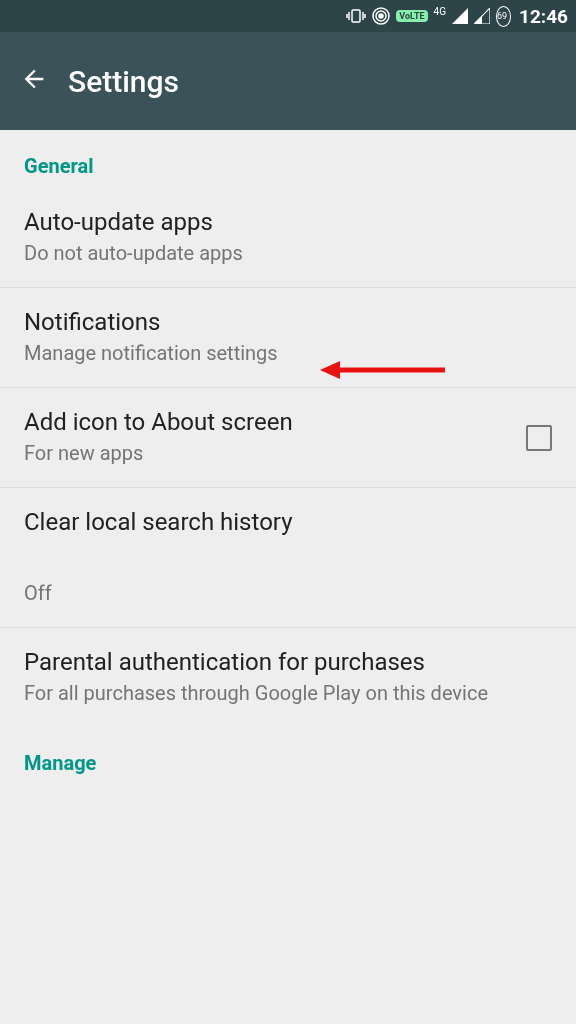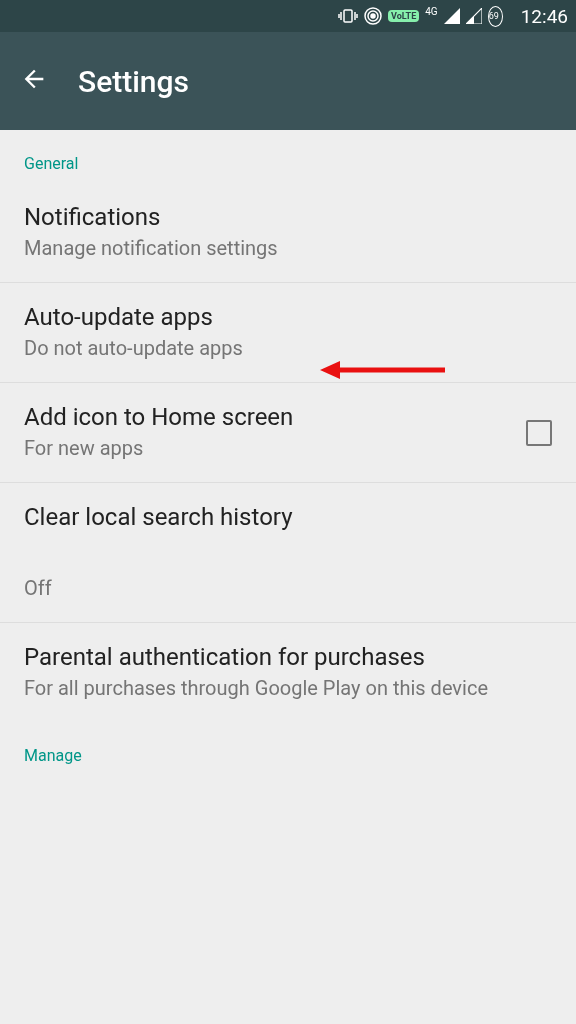--- a/index.html
+++ b/index.html
@@ -26,46 +26,46 @@
       color: #fff;
       font-size: 16px;
     }
     .status-icon {
       display: inline-flex;
       align-items: center;
       justify-content: center;
     }
     .status-time {
       font-size: 19px;
-      font-weight: 400;
-      margin-left: 12px;
+      font-weight: 700;
+      margin-left: 2px;
     }
     .app-bar {
       height: 98px;
       background: #3b5358;
       display: flex;
       align-items: center;
       padding: 0 20px;
-      gap: 30px;
+      gap: 20px;
     }
     .back-arrow {
       color: #fff;
     }
     .app-title {
       color: #fff;
       font-size: 30px;
       font-weight: 500;
     }
     .content {
       padding: 0;
     }
     .section-header {
       color: #009688;
-      font-size: 16px;
-      font-weight: 400;
+      font-size: 20px;
+      font-weight: 700;
       padding: 24px 12px 10px 24px;
     }
     .setting-item {
       padding: 20px 24px;
       border-bottom: 1px solid #ddd;
       display: flex;
       align-items: center;
       justify-content: space-between;
       position: relative;
     }
@@ -173,35 +173,35 @@
       </svg>
   </span>
   <span class="app-title">Settings</span>
 </div>
 
 <div class="content">
   <div class="section-header">General</div>
 
   <div class="setting-item">
     <div class="setting-text">
+      <div class="setting-title">Auto-update apps</div>
+      <div class="setting-subtitle">Do not auto-update apps</div>
+    </div>
+  </div>
+
+  <div class="setting-item">
+    <div class="setting-text">
       <div class="setting-title">Notifications</div>
       <div class="setting-subtitle">Manage notification settings</div>
     </div>
   </div>
 
   <div class="setting-item">
     <div class="setting-text">
-      <div class="setting-title">Auto-update apps</div>
-      <div class="setting-subtitle">Do not auto-update apps</div>
-    </div>
-  </div>
-
-  <div class="setting-item">
-    <div class="setting-text">
-      <div class="setting-title">Add icon to Home screen</div>
+      <div class="setting-title">Add icon to About screen</div>
       <div class="setting-subtitle">For new apps</div>
     </div>
     <div class="checkbox"></div>
   </div>
 
   <div class="setting-item no-border">
     <div class="setting-text">
       <div class="setting-title">Clear local search history</div>
     </div>
   </div>

